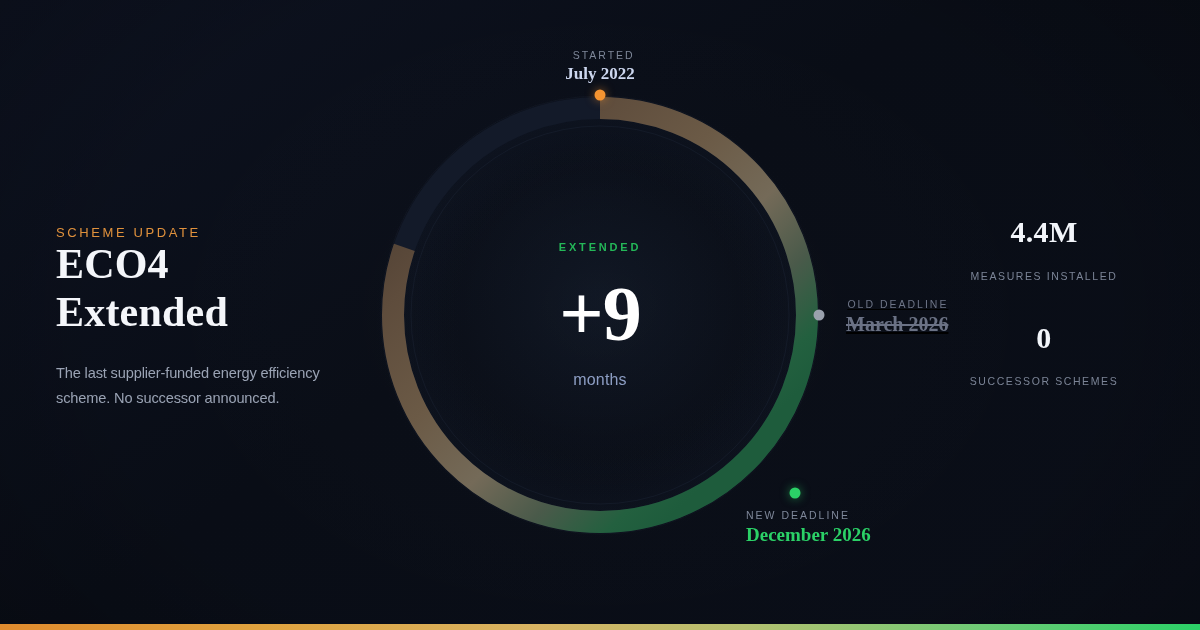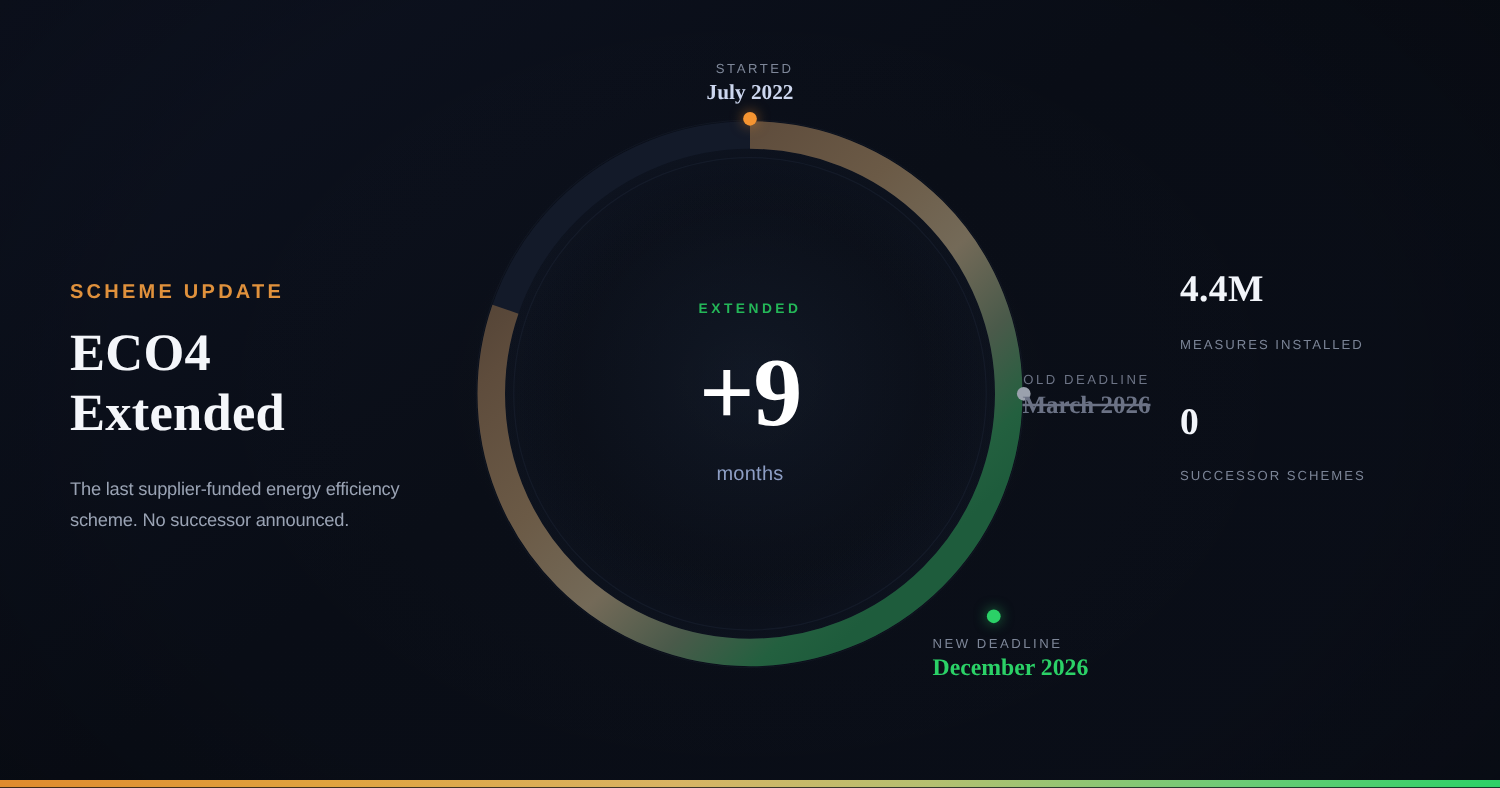--- a/index.html
+++ b/index.html
@@ -35,26 +35,26 @@
     height:6px;
   }
 
   
   .left-block {
     position:absolute;
     left:56px; top:225px;
     width:330px;
   }
   .eyebrow {
-    font-size:16px;
-    font-weight:700;
+    font-size:13px;
+    font-weight:400;
     letter-spacing:2.6px;
     color:#e0913c;
     text-transform:uppercase;
-    margin-bottom:19px;
+    margin-bottom:3px;
   }
   .headline {
     font-family:"Liberation Serif", serif;
     font-size:42px;
     line-height:1.0;
     font-weight:700;
     color:#f4f6fa;
     letter-spacing:0.2px;
   }
   .headline .l2 { display:block; margin-top:6px; }
@@ -65,21 +65,21 @@
     color:#9aa3b4;
     letter-spacing:-0.15px;
     max-width:290px;
   }
 
   
   .stats {
     position:absolute;
     right:56px; top:216px;
     width:200px;
-    text-align:left;
+    text-align:center;
   }
   .stat { margin-bottom:40px; }
   .stat:last-child { margin-bottom:0; }
   .stat-value {
     font-family:"Liberation Serif", serif;
     font-weight:700;
     font-size:30px;
     color:#f2f5fa;
     line-height:1.05;
     letter-spacing:0.3px;
@@ -166,22 +166,23 @@
   .mk-started {
     left:600px; top:49px;
     transform:translateX(-50%);
     text-align:right;
   }
   .mk-started .mk-date { color:#cdd7ef; }
   .dot-started { left:600px; top:95px; width:11px; height:11px; background:#f59431; box-shadow:0 0 10px rgba(245,148,49,0.55); }
 
   
   .mk-old {
-    left:818px; top:298px;
-    text-align:center;
+    left:846px; top:298px;
+    text-align:right;
+    text-decoration:underline;
   }
   .mk-old .mk-label { color:#6d7486; }
   .mk-old .mk-date {
     color:#6b7285;
     text-decoration:line-through;
     text-decoration-thickness:1.5px;
     font-size:20px;
   }
   .dot-old { left:819px; top:315px; width:11px; height:11px; background:#9aa1ad; }
 

